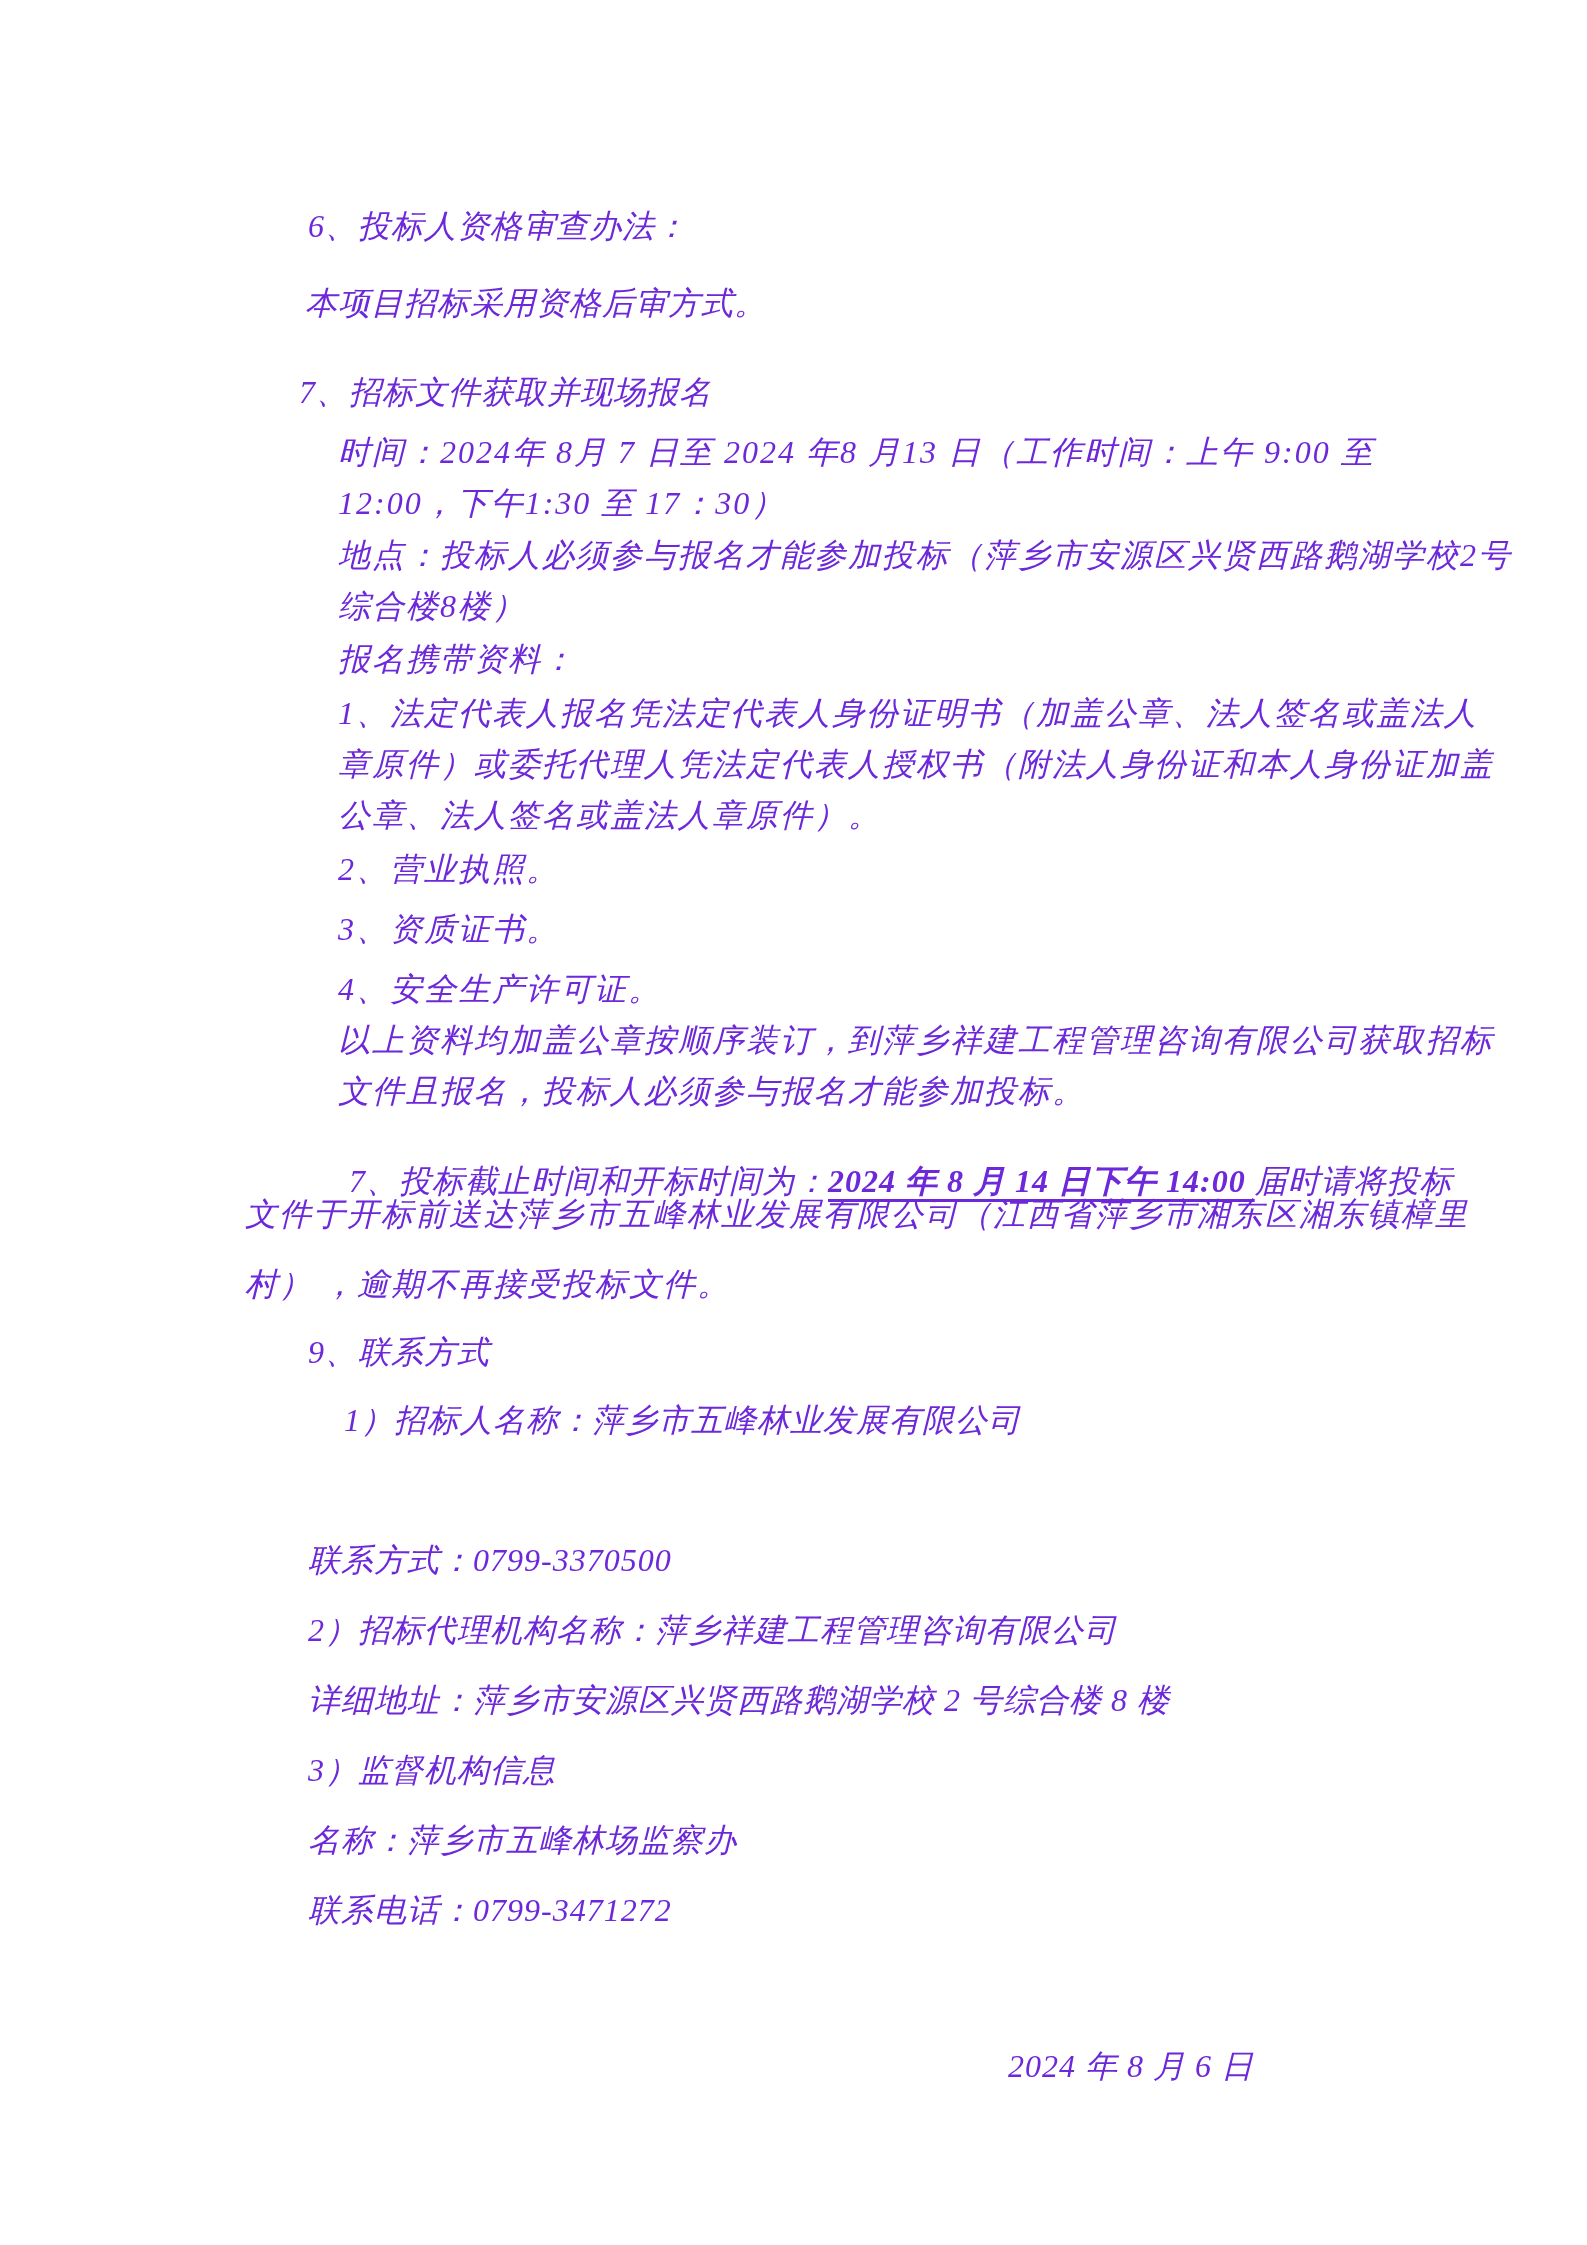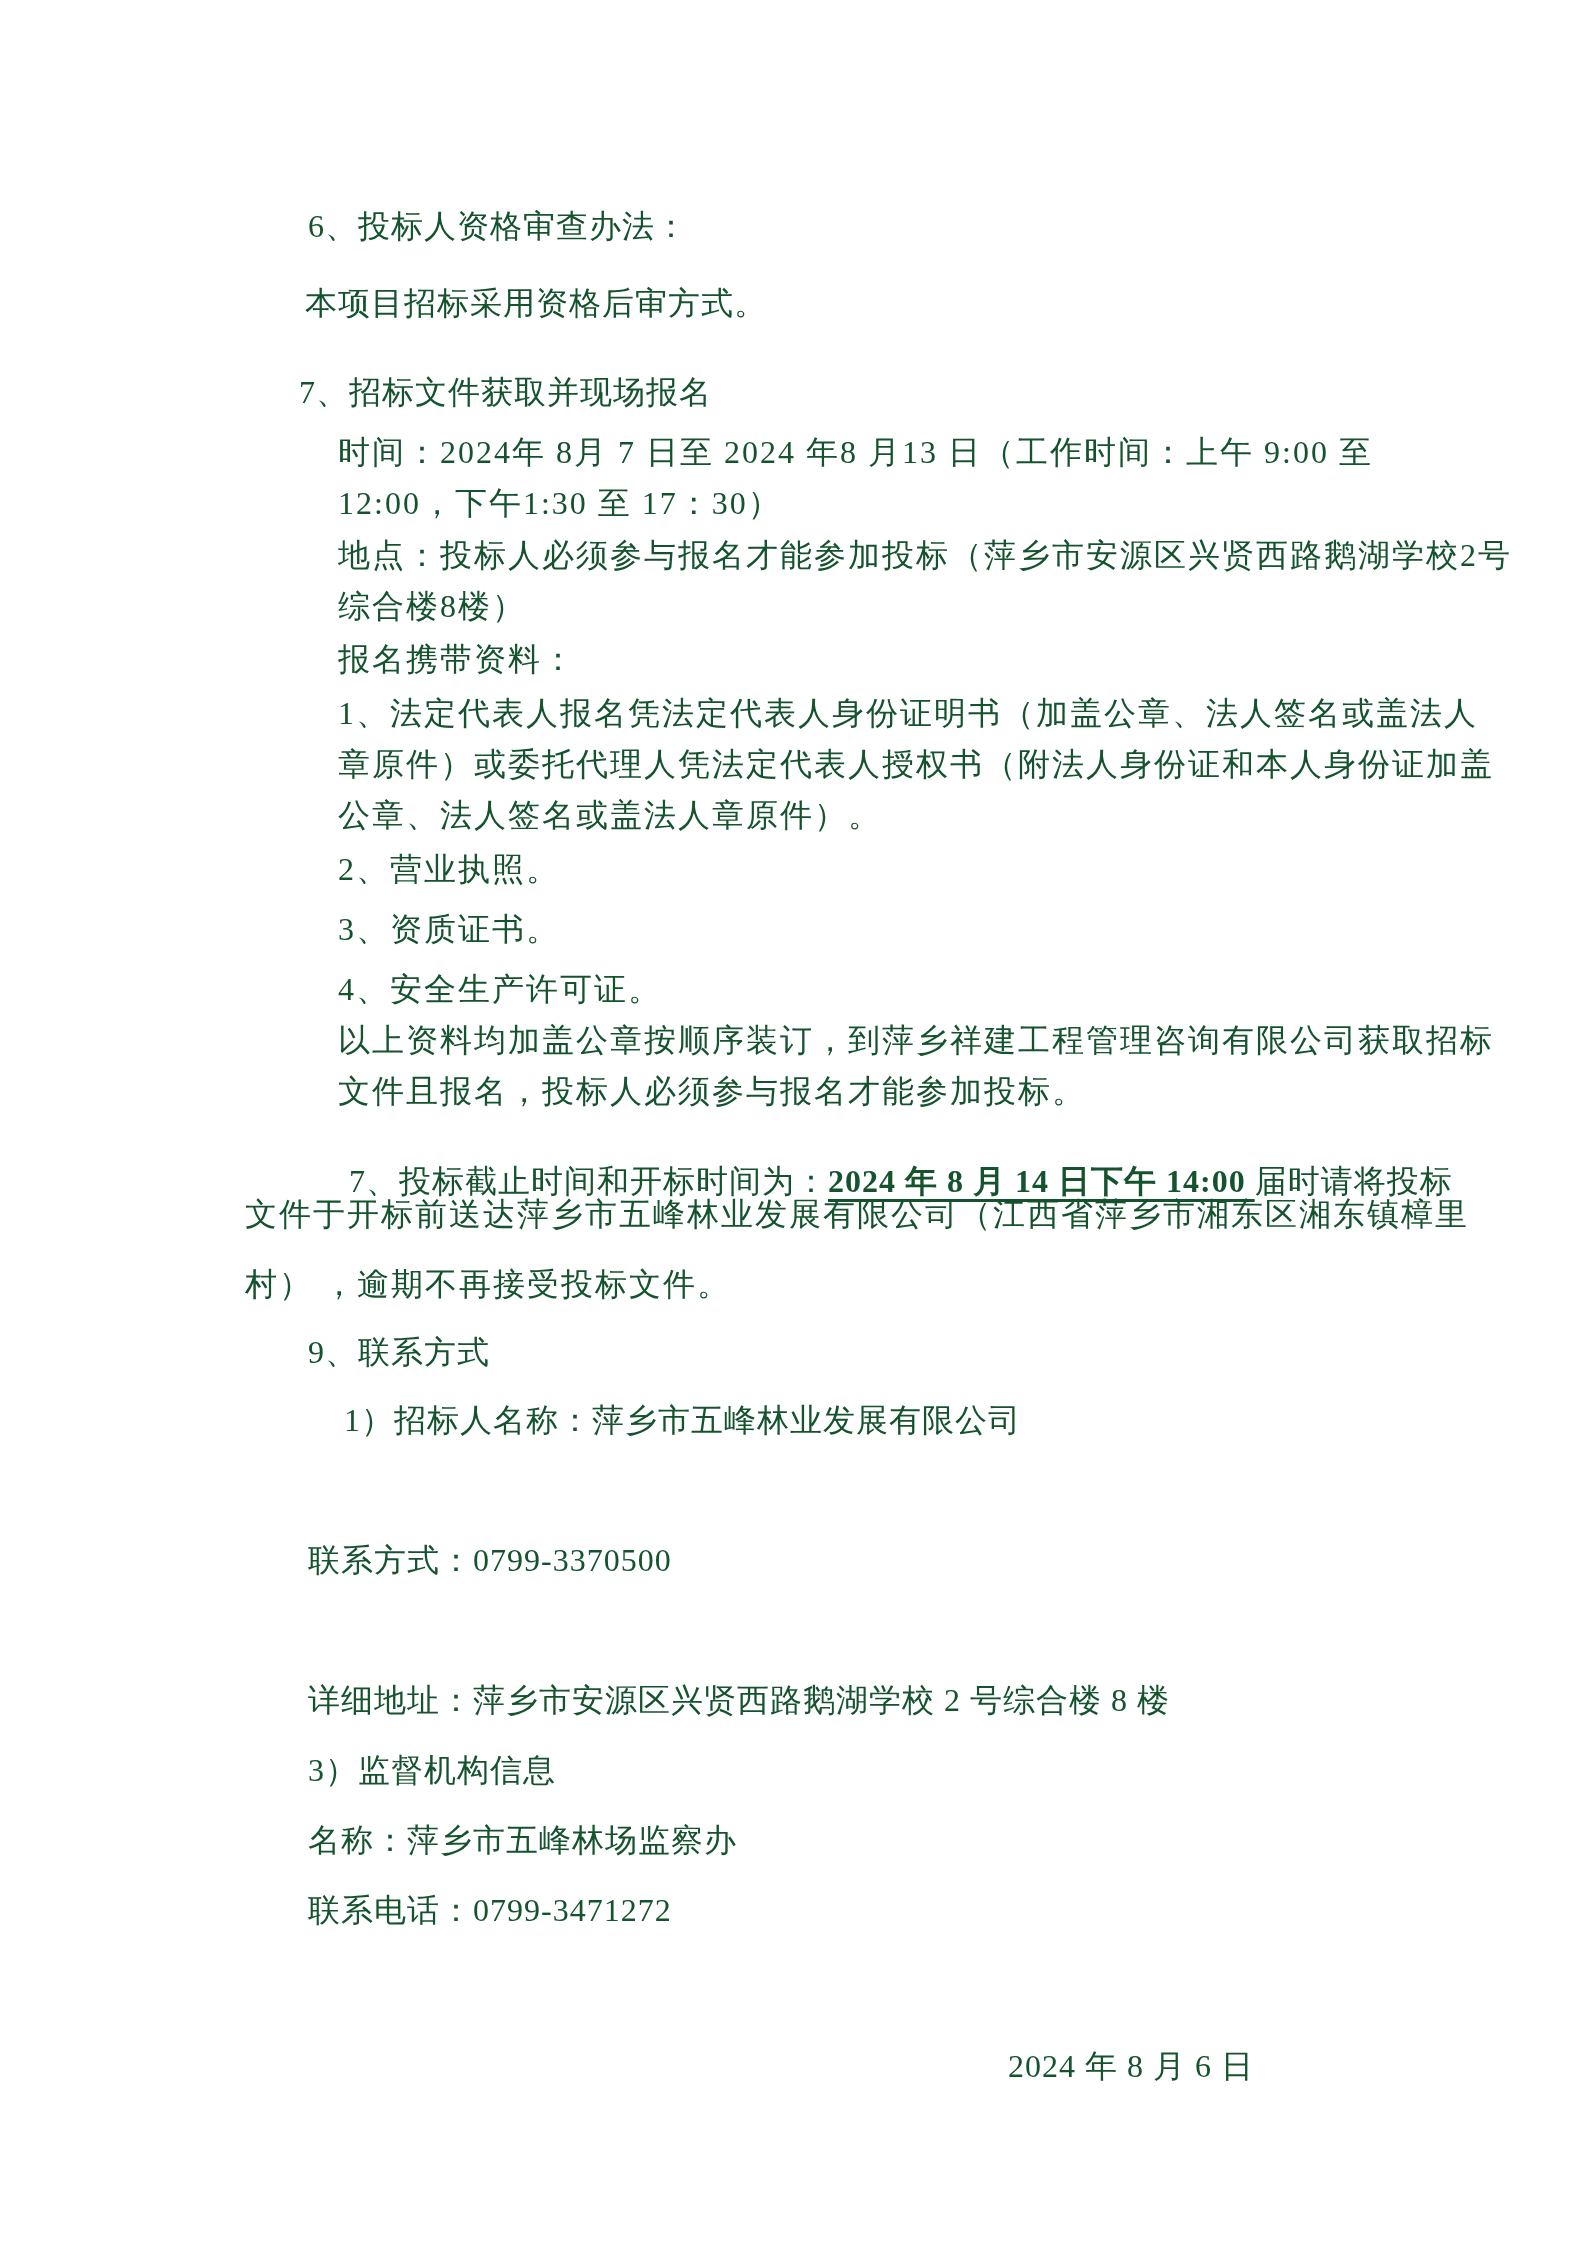--- a/index.html
+++ b/index.html
@@ -6,22 +6,23 @@
     margin: 0;
     padding: 0;
     background: #ffffff;
   }
   .page {
     position: relative;
     width: 1587px;
     height: 2245px;
     background: #ffffff;
     font-family: "Liberation Serif", "DejaVu Serif", serif;
-    color: #14532d;
+    color: #6d28d9;
     overflow: hidden;
+    font-style: italic;
   }
   .line {
     position: absolute;
     font-size: 32px;
     line-height: 1.15;
     white-space: pre;
     letter-spacing: 1px;
   }
   .sub {
     letter-spacing: 2px;
@@ -83,20 +84,21 @@
 
   <div class="line wide" style="top:1266px; left:245px;">村） ，逾期不再接受投标文件。</div>
 
   <div class="line" style="top:1334px; left:293px;margin-left:15px;">9、联系方式</div>
 
   <div class="line" style="top:1402px; left:320px;margin-left:24px;">1）招标人名称：萍乡市五峰林业发展有限公司</div>
 
 
   <div class="line" style="top:1542px; left:308px;">联系方式：0799-3370500</div>
 
+  <div class="line" style="top:1612px; left:308px;">2）招标代理机构名称：萍乡祥建工程管理咨询有限公司</div>
 
   <div class="line" style="top:1682px; left:308px;">详细地址：萍乡市安源区兴贤西路鹅湖学校 2 号综合楼 8 楼</div>
 
   <div class="line" style="top:1752px; left:308px;">3）监督机构信息</div>
 
   <div class="line" style="top:1822px; left:308px;">名称：萍乡市五峰林场监察办</div>
 
   <div class="line" style="top:1892px; left:308px;">联系电话：0799-3471272</div>
 
   <div class="line date-line" style="top:2048px; left:1008px;">2024 年 8 月 6 日</div>

